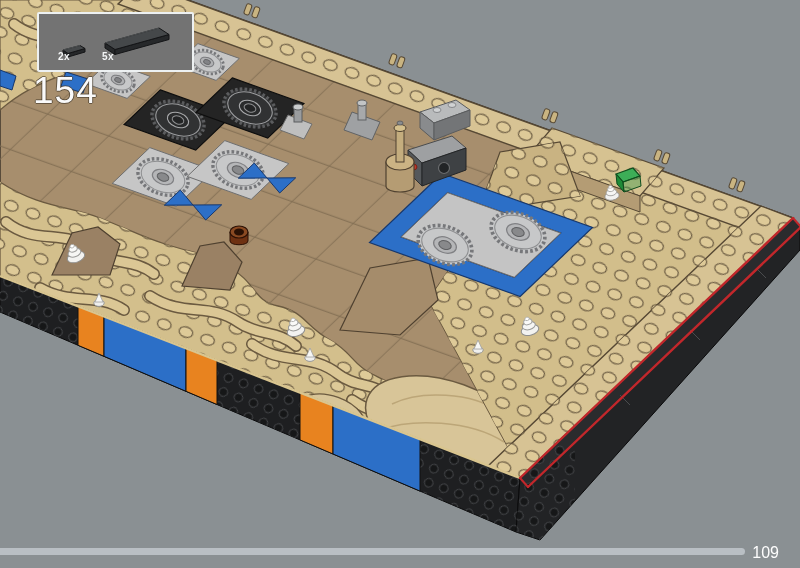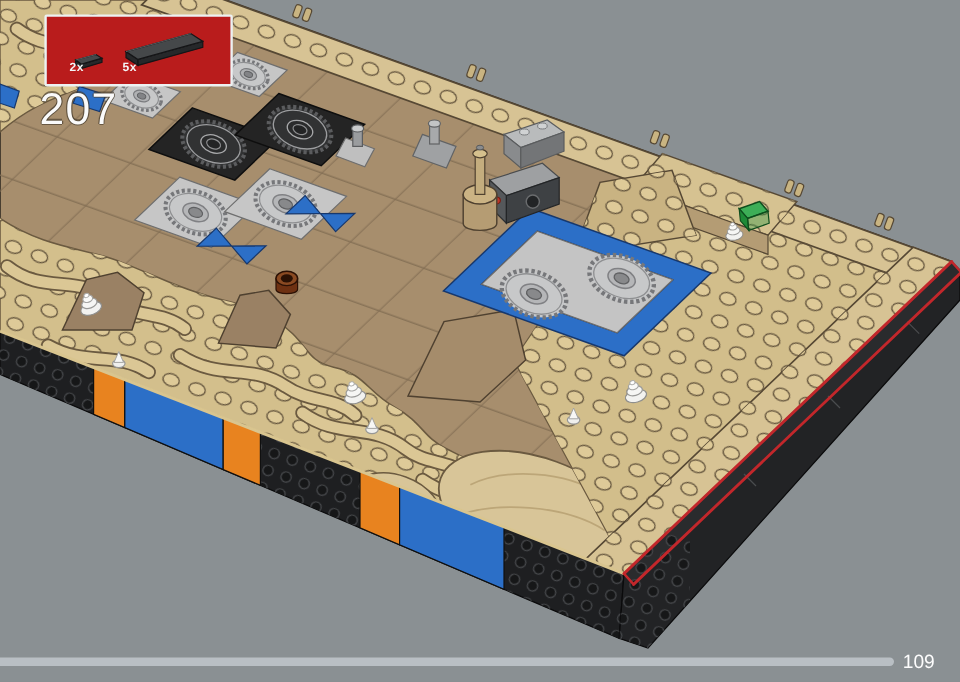--- a/index.html
+++ b/index.html
@@ -1,20 +1,20 @@
 <!DOCTYPE html>
 <html><head>
 <meta charset="utf-8">
 <style>
   html,body{margin:0;padding:0;background:#8A9093;font-family:"Liberation Sans",sans-serif;}
   .stage{position:relative;width:800px;height:568px;overflow:hidden;background:#8A9093;}
   .render-svg{position:absolute;left:0;top:0;}
   .parts-box{
     position:absolute;left:37px;top:12px;width:157px;height:60px;
-    background:#b91c1c;border:2px solid #EDF1F2;border-radius:2px;box-sizing:border-box;
+    background:#737373;border:2px solid #EDF1F2;border-radius:2px;box-sizing:border-box;
   }
   .parts-box svg{position:absolute;left:0;top:0;}
   .qty{position:absolute;color:#F4F6F7;font-size:10px;font-weight:bold;letter-spacing:.5px;}
   .qty1{left:19px;top:37px;}
   .qty2{left:63px;top:37px;text-align:center;}
   .step-number{
     position:absolute;left:33px;top:70px;font-size:37px;font-weight:500;color:#FAFAFA;letter-spacing:1px;
     text-shadow:1px 0 0 rgba(70,60,45,.65),-1px 0 0 rgba(70,60,45,.65),0 1px 0 rgba(70,60,45,.65),0 -1px 0 rgba(70,60,45,.65);
   }
   .progress{position:absolute;left:0;bottom:8px;width:100%;height:16px;}
@@ -295,20 +295,20 @@
         <path d="M66,29 L76,35.5 L76,40.5 L66,34 Z" fill="#26282A"></path>
         <path d="M76,35.5 L130,20.5 L130,25.5 L76,40.5 Z" fill="#26282A"></path>
         <path d="M66,29 L120,14 L130,20.5 L76,35.5 Z" fill="#45484A"></path>
         <path d="M66,29 L120,14" stroke="#5A5E60" stroke-width="0.8"></path>
       </g>
     </svg>
     <span class="qty qty1">2x</span>
     <span class="qty qty2">5x</span>
   </div>
 
-  <div class="step-number">207</div>
+  <div class="step-number">154</div>
 
   <div class="progress">
     <div class="progress-fill"></div>
     <span class="progress-label">109</span>
   </div>
 
 </div>
 
 </body></html>

